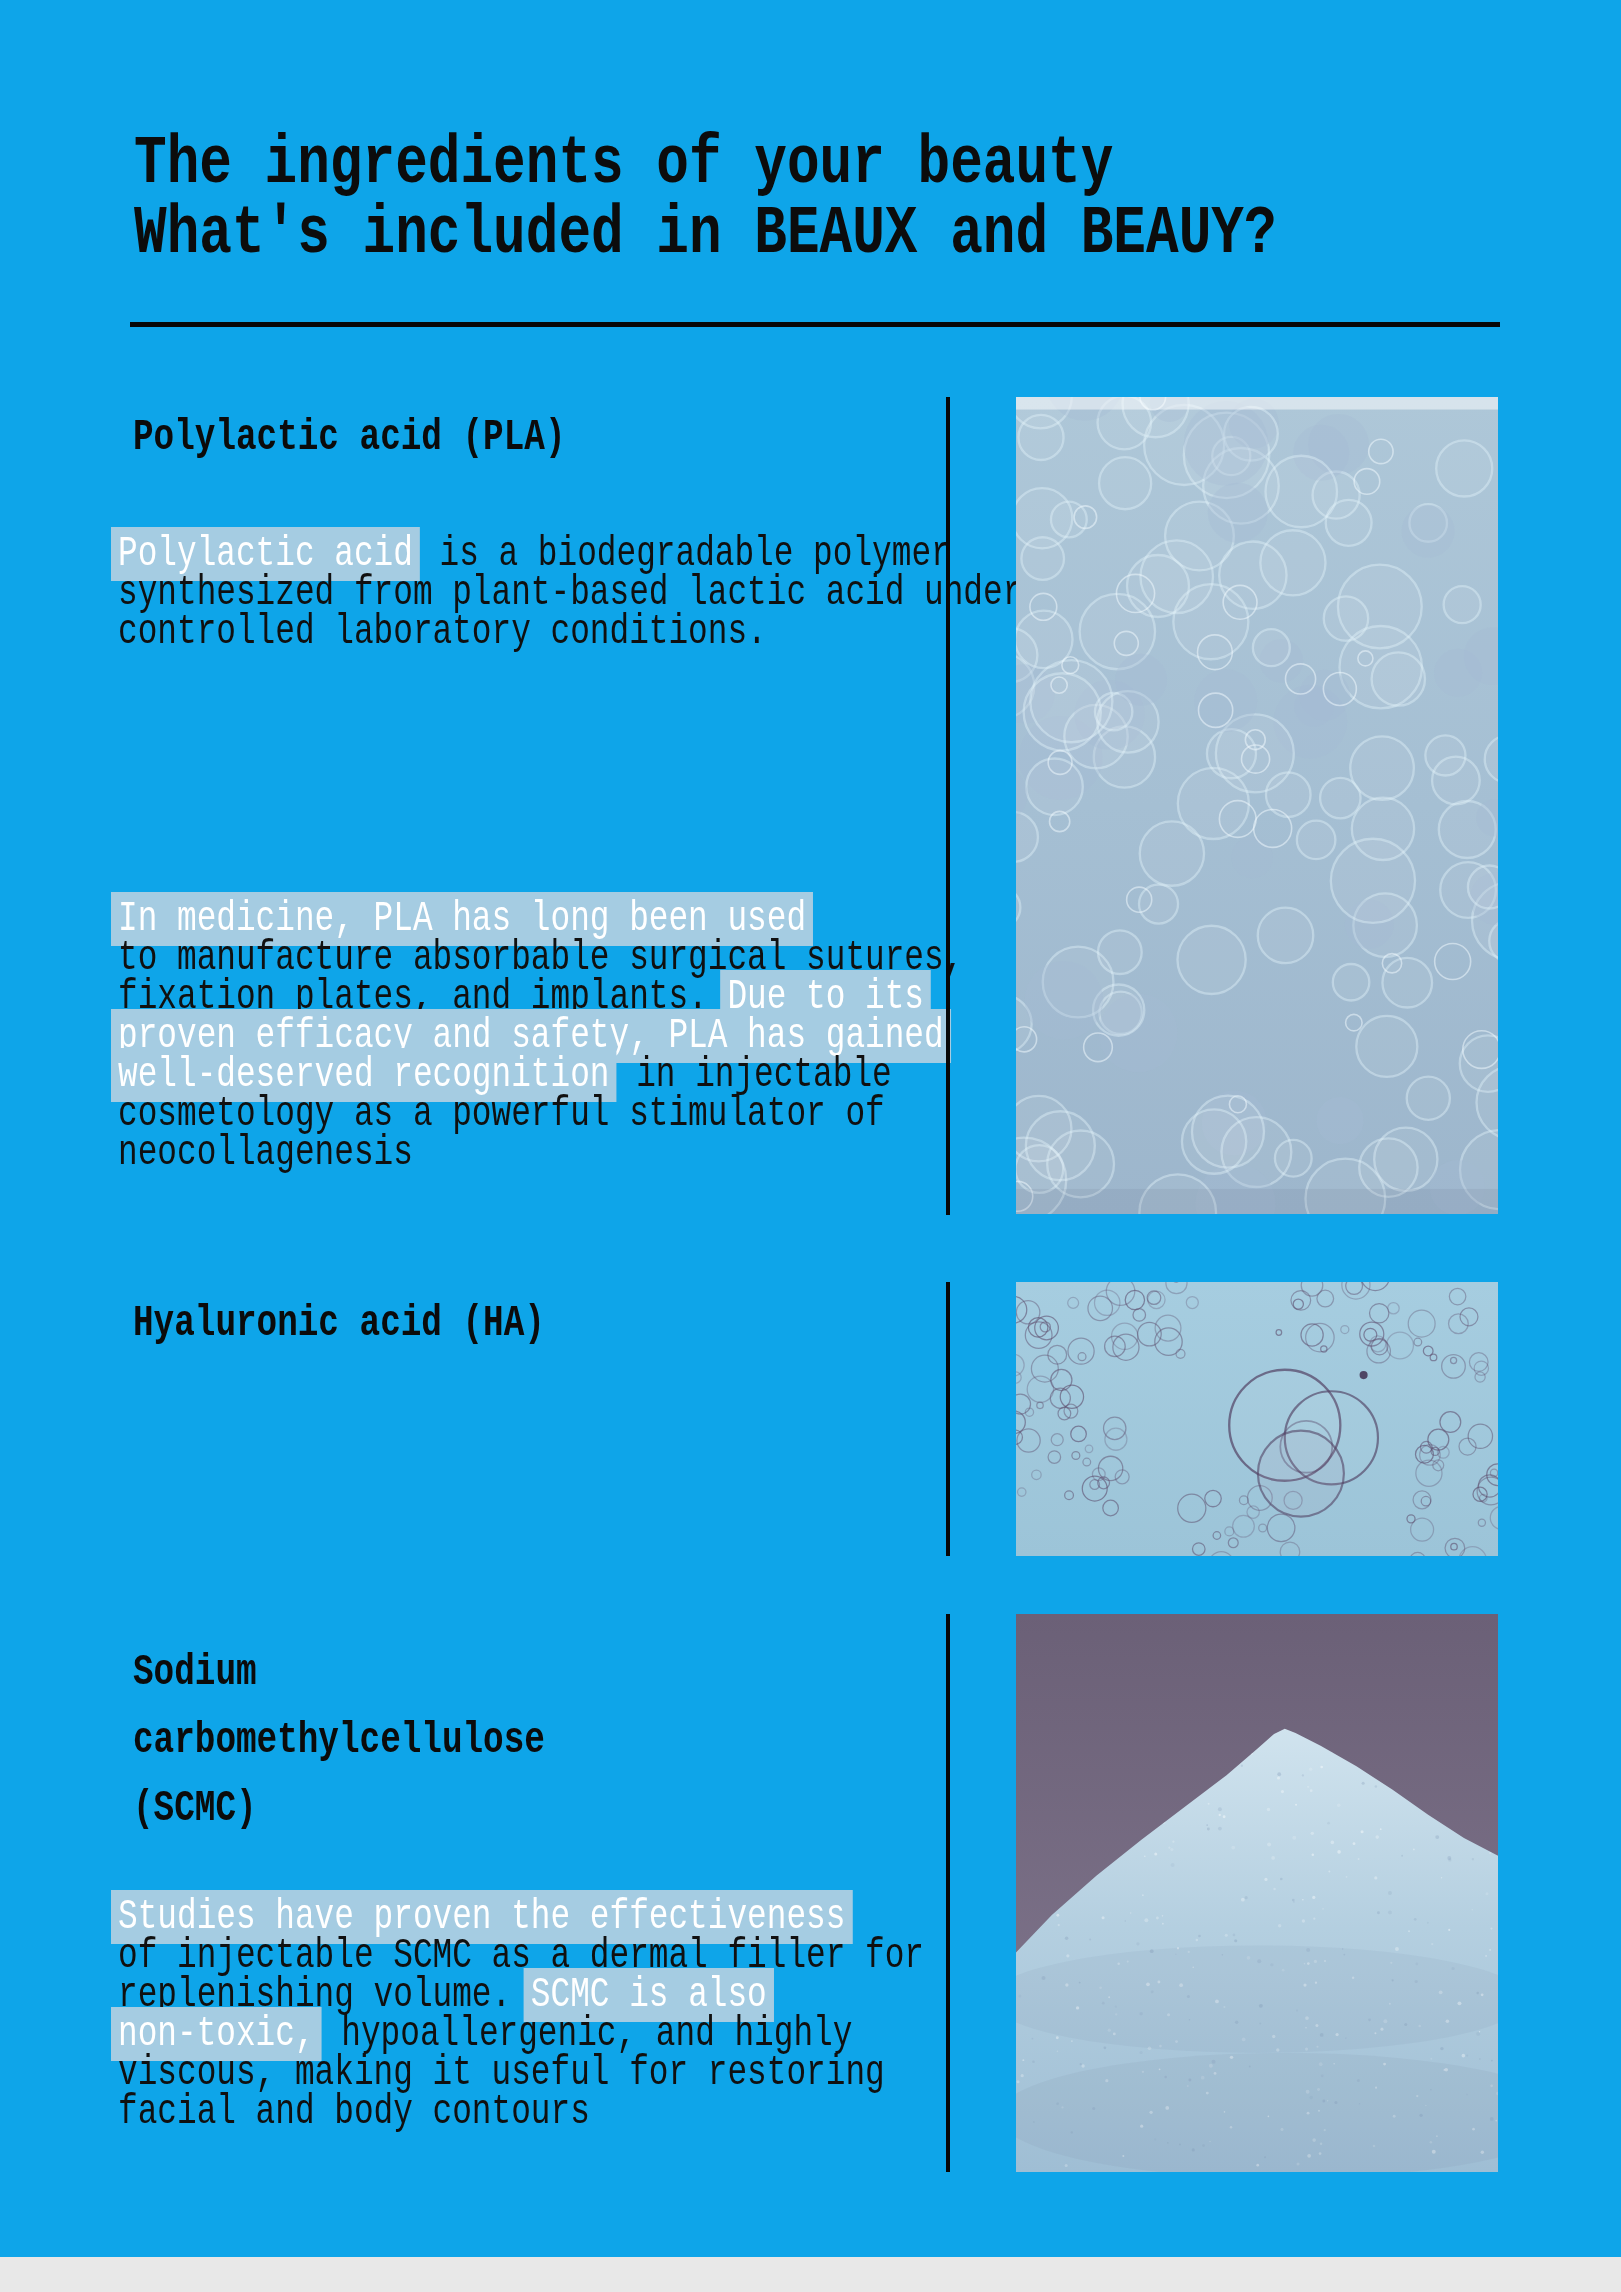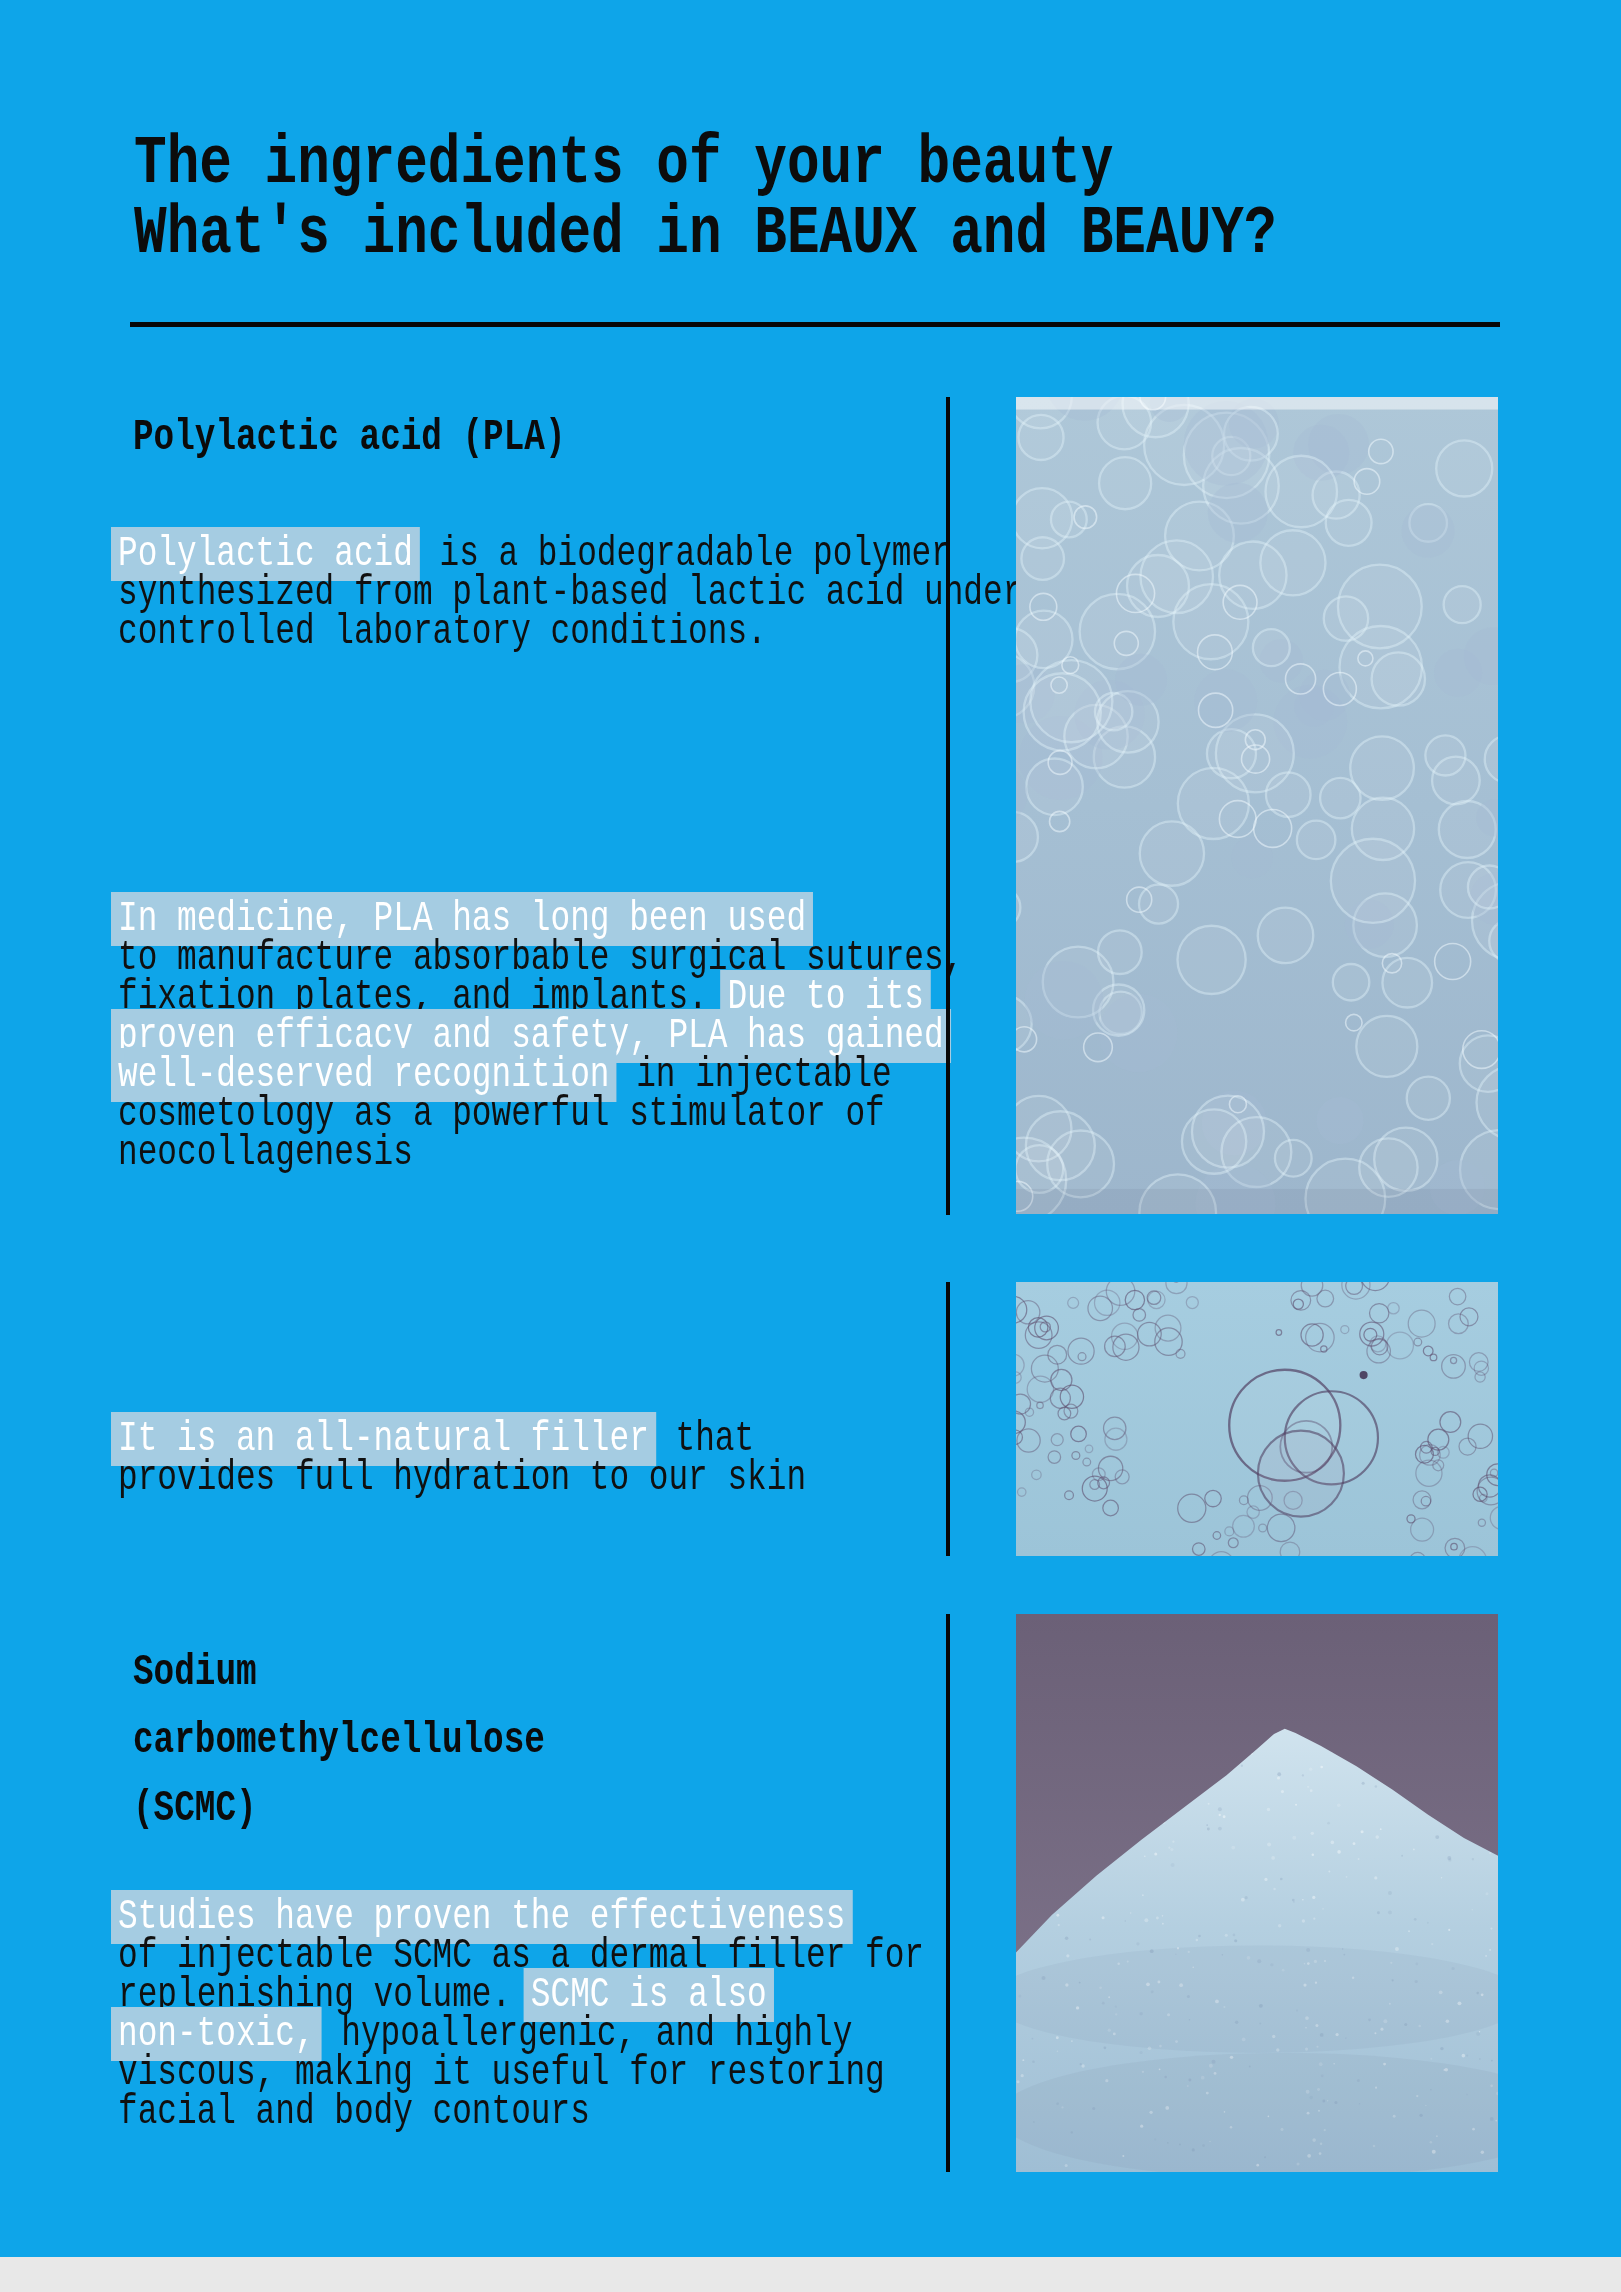--- a/index.html
+++ b/index.html
@@ -227,24 +227,23 @@
         <circle cx="317.6" cy="314.7" r="16.8" fill="none" stroke="rgba(243,252,255,0.5)" stroke-width="1.8"></circle>
         <circle cx="49.2" cy="408.0" r="13.3" fill="none" stroke="rgba(243,252,255,0.5)" stroke-width="1.8"></circle>
         <circle cx="48.7" cy="473.9" r="11.3" fill="none" stroke="rgba(243,252,255,0.5)" stroke-width="1.8"></circle>
         <circle cx="2.0" cy="892.3" r="16.7" fill="none" stroke="rgba(243,252,255,0.5)" stroke-width="1.8"></circle>
         <circle cx="133.4" cy="219.3" r="21.3" fill="none" stroke="rgba(243,252,255,0.5)" stroke-width="1.8"></circle>
         <rect x="0" y="0" width="538" height="14" fill="rgba(255,255,255,0.5)"></rect>
         <rect x="0" y="884" width="538" height="28" fill="rgba(95,105,135,0.12)"></rect>
       </svg>
   </div>
 
-  <div class="para" id="s2p1">
-      <span class="bline"><span class="hl">It is an all-natural filler</span><span> that</span></span>
-      <span class="bline"><span>provides full hydration to our skin</span></span>
-    </div>
+  <div class="heading" id="h2">
+    <span class="hline">Hyaluronic acid (HA)</span>
+  </div>
   <div class="divider" id="div2"></div>
   <div class="photo" id="ph2">
     <svg id="img2svg" viewBox="0 0 538 306" preserveAspectRatio="none">
         <defs>
           <linearGradient id="g2" x1="0" y1="0" x2="0" y2="1">
             <stop offset="0" stop-color="#a6cde0"></stop>
             <stop offset="1" stop-color="#9cc4d8"></stop>
           </linearGradient>
         </defs>
         <rect width="538" height="306" fill="url(#g2)"></rect>

